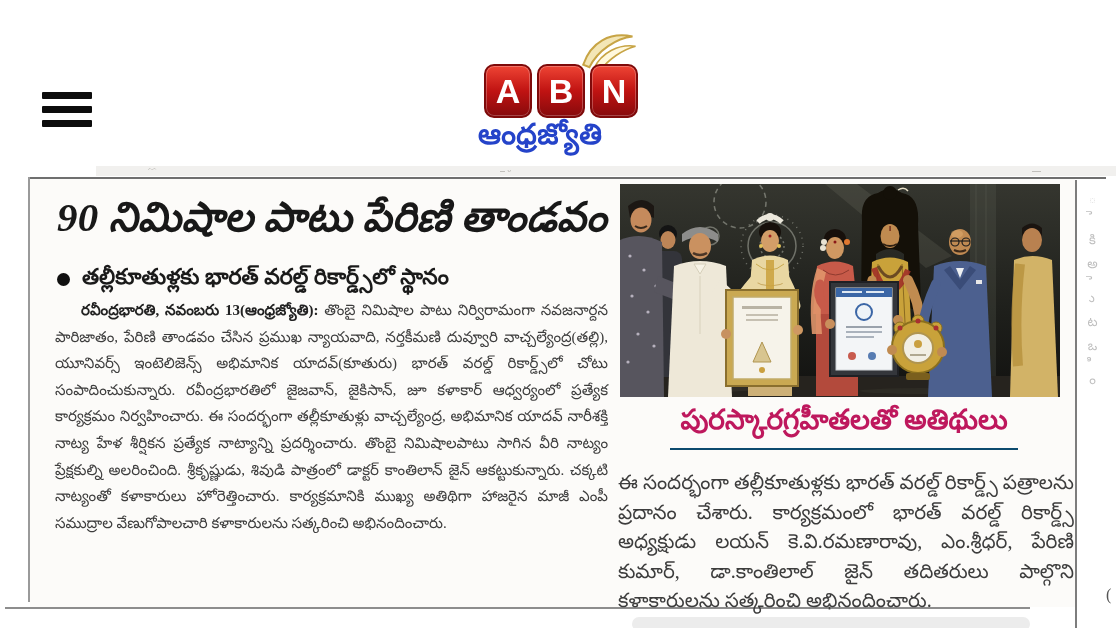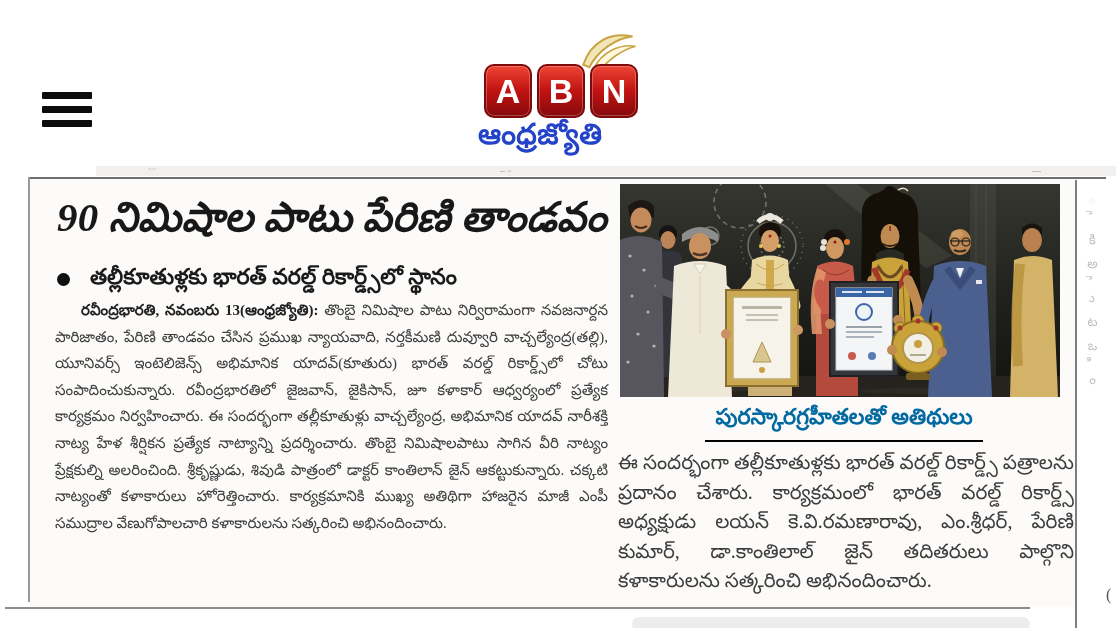--- a/index.html
+++ b/index.html
@@ -28,33 +28,33 @@
   .scan-mark{position:absolute;font-family:"Liberation Sans",sans-serif;font-size:9px;color:#aaa7a2;top:0;}
   #line-top{left:28px;top:177px;width:1078px;height:2px;background:#6f6f6f;}
   #line-left{left:28px;top:177px;width:2px;height:425px;background:#9a9a9a;}
   #line-bottom{left:5px;top:607px;width:1025px;height:2px;background:#8d8d8d;}
   #line-right{left:1075px;top:180px;width:2px;height:448px;background:#7d7d7d;}
   #clip-bg{left:30px;top:179px;width:1045px;height:428px;background:#fcfbf9;}
 
   
   #headline{left:57px;top:194px;width:556px;font-weight:700;font-size:41px;color:#181818;
             letter-spacing:0.2px;line-height:1.15;font-style:italic;}
-  #subhead-row{left:57px;top:264px;width:556px;display:flex;align-items:center;gap:20px;}
+  #subhead-row{left:57px;top:264px;width:556px;display:flex;align-items:center;gap:12px;}
   #bullet-dot{width:13px;height:13px;border-radius:50%;background:#101010;flex:0 0 auto;}
   #subhead{font-weight:700;font-size:22px;color:#1a1a1a;}
   #body-left{left:55px;top:297px;width:553px;font-size:15px;line-height:26.6px;color:#3d3d3d;
              text-align:justify;text-indent:26px;}
   #body-left b{color:#222;}
 
   
   #photo{left:620px;top:184px;width:440px;height:213px;}
   #caption-row{left:618px;top:404px;width:452px;text-align:center;}
-  #caption{display:inline-block;font-weight:700;font-size:22px;color:#0369a1;
-           border-bottom:2px solid #000000;padding:0 10px 5px;}
-  #body-right{left:618px;top:448px;width:456px;font-size:20px;line-height:29.6px;color:#3d3d3d;
+  #caption{display:inline-block;font-weight:700;font-size:28px;color:#be185d;
+           border-bottom:2px solid #0c4a6e;padding:0 10px 5px;}
+  #body-right{left:618px;top:468px;width:456px;font-size:20px;line-height:29.6px;color:#3d3d3d;
               text-align:justify;}
 
   
   #right-fragments{left:1086px;top:192px;height:300px;writing-mode:vertical-rl;text-orientation:upright;
                    font-size:13px;letter-spacing:7px;color:#8a8a8a;opacity:.55;}
   #paren-fragment{left:1106px;top:586px;font-size:16px;color:#555;}
   #hscrollbar{left:632px;top:617px;width:398px;height:14px;border-radius:7px;background:#ececec;cursor:pointer;}
 </style>
 </head>
 <body>

